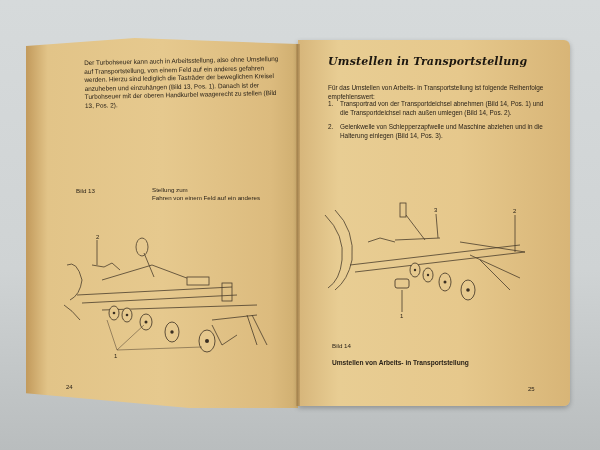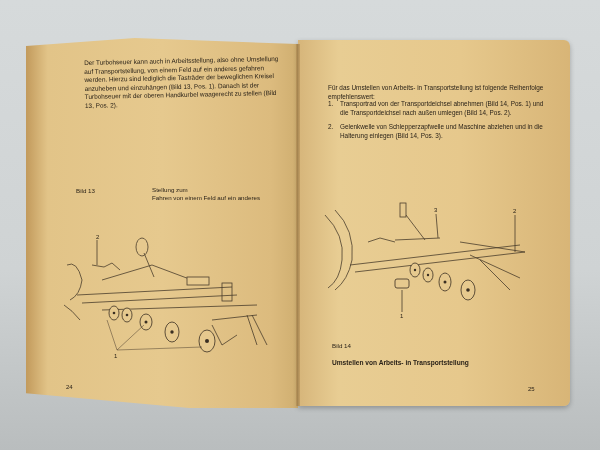--- a/index.html
+++ b/index.html
@@ -110,20 +110,21 @@
       <text class="label" x="34" y="14">2</text>
       <text class="label" x="52" y="133">1</text>
     </svg>
   </div>
 
   <div class="pagenum" style="left:66px;top:384px;">24</div>
 
   <div class="page page-right"></div>
   <div class="gutter"></div>
 
+  <div class="heading">Umstellen in Transportstellung</div>
   <div class="text intro">Für das Umstellen von Arbeits- in Transportstellung ist folgende Reihenfolge empfehlenswert:</div>
 
   <ol class="list">
     <li>
       <span class="num">1.</span>
       <span>Transportrad von der Transportdeichsel abnehmen (Bild 14, Pos. 1) und die Transportdeichsel nach außen umlegen (Bild 14, Pos. 2).</span>
     </li>
     <li>
       <span class="num">2.</span>
       <span>Gelenkwelle von Schlepperzapfwelle und Maschine abziehen und in die Halterung einlegen (Bild 14, Pos. 3).</span>

